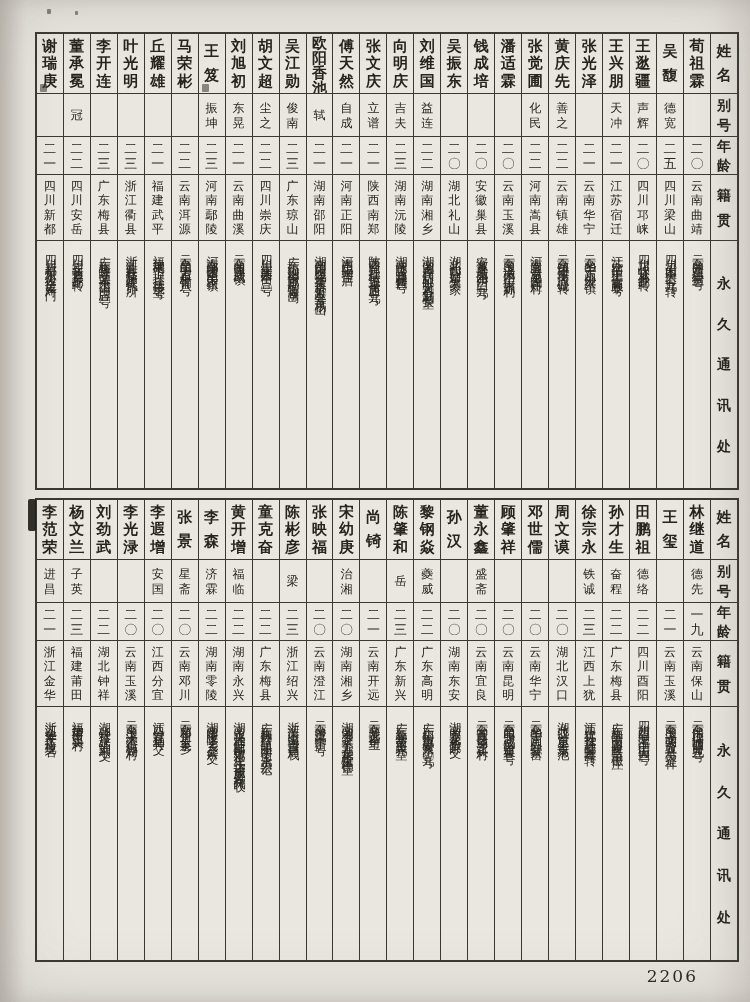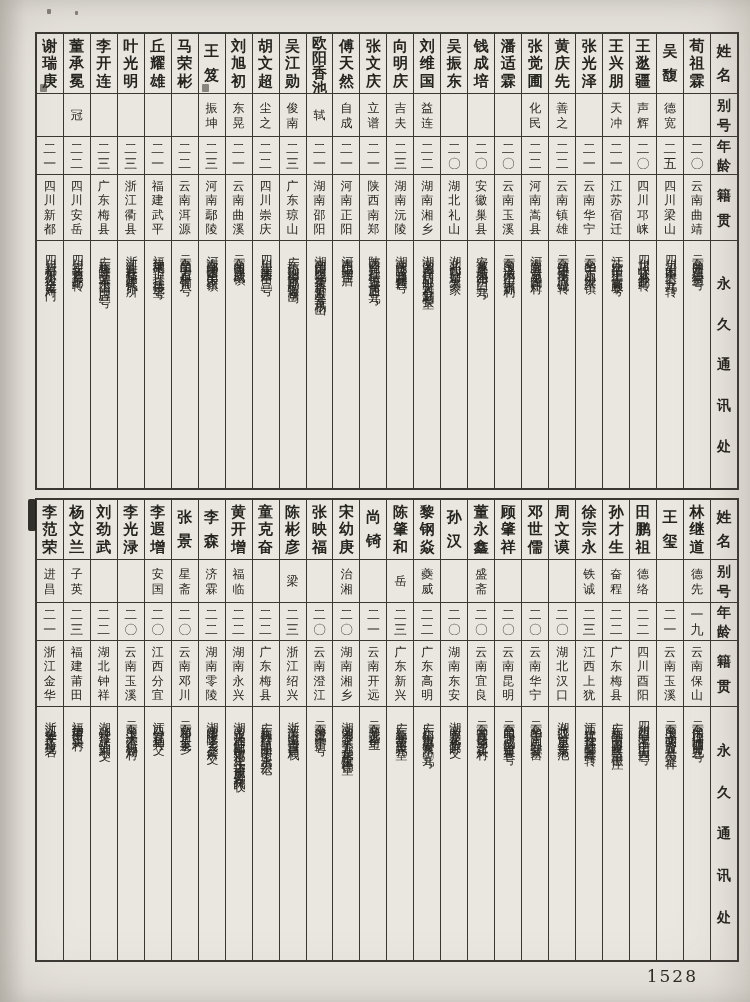--- a/index.html
+++ b/index.html
@@ -1214,14 +1214,14 @@
           <span class="ch">江</span>
           <span class="ch">金</span>
           <span class="ch">华</span>
         </div>
     <div class="cell c-addr">浙江金华罗店玲珑岩</div>
   </div>
 </div>
   <div class="blob"></div>
   <div class="speck speck1"></div>
   <div class="speck speck2"></div>
-  <div class="page-number">1528</div>
+  <div class="page-number">2206</div>
 </div>
 
 </body></html>

